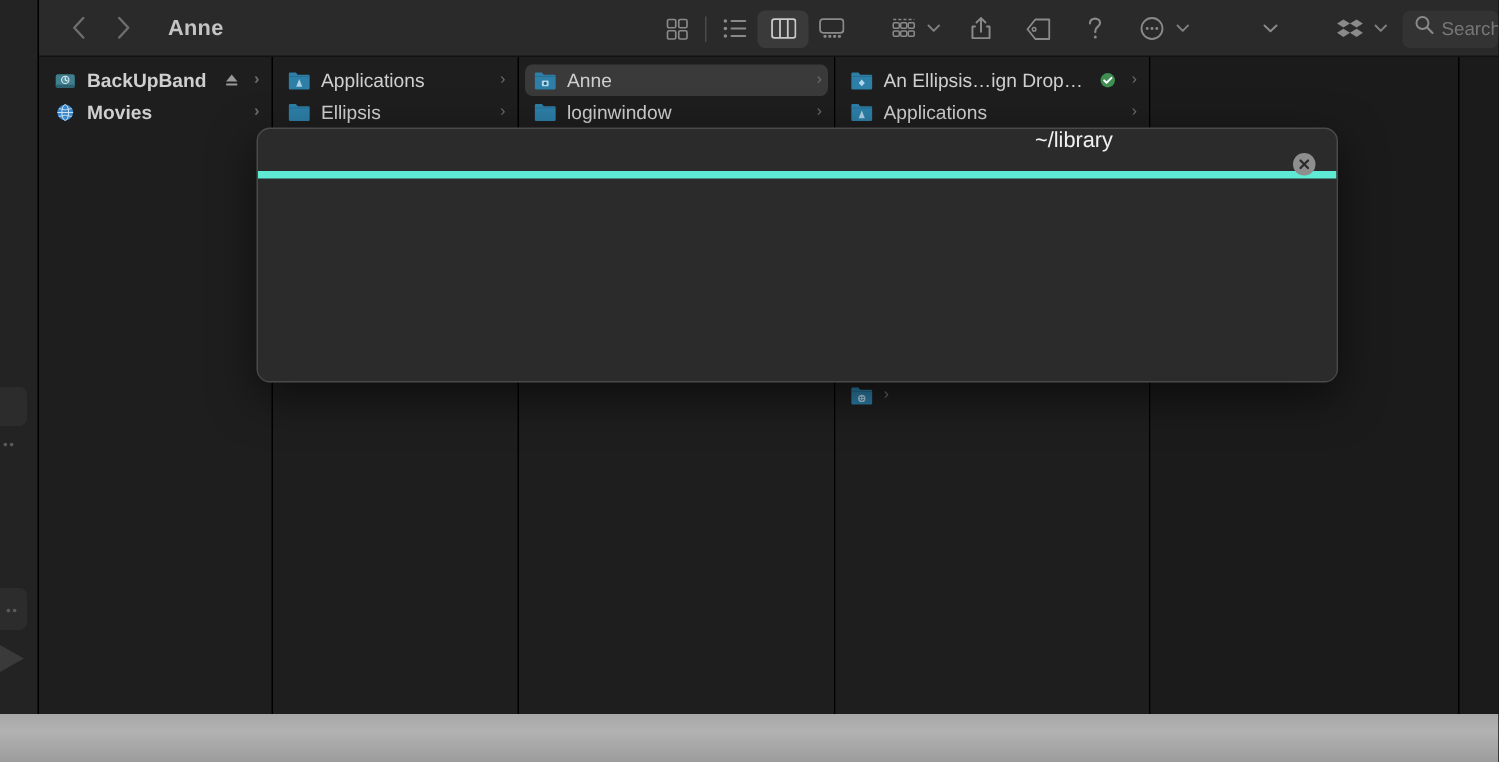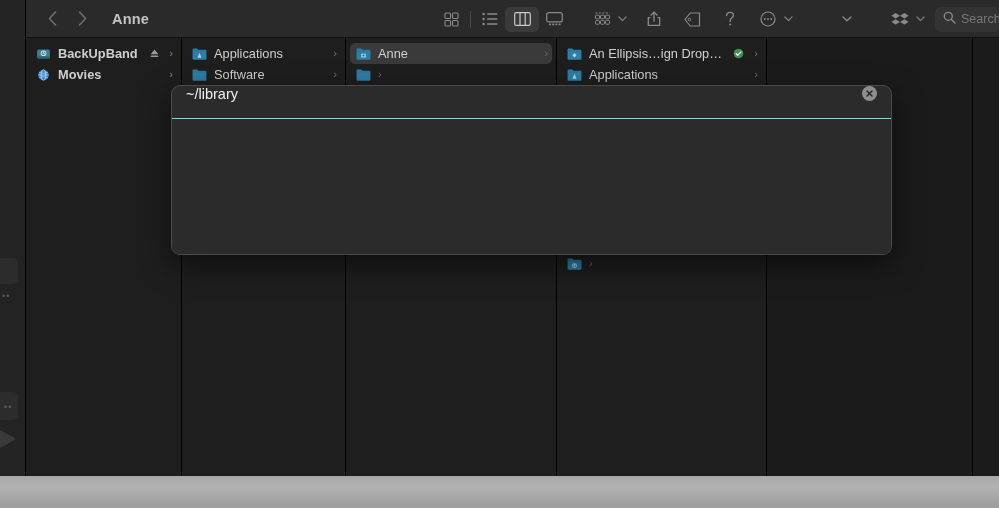--- a/index.html
+++ b/index.html
@@ -196,24 +196,25 @@
     background: #2b2b2b;
     border: 1px solid #4a4a4a;
     border-radius: 9px;
     box-shadow: 0 10px 30px rgba(0,0,0,.55);
     overflow: hidden;
     z-index: 40;
   }
   #goto-input-row {
     position: relative;
     height: 33px;
-    border-bottom: 1px solid #5eead4;
+    border-bottom: 5px solid #5eead4;
     display: flex;
-    align-items: flex-start;
+    align-items: flex-end;
     padding: 0 14px;
+    flex-direction: column;
   }
   #goto-input {
     flex: 1;
     color: #f0f0f0;
     font-size: 14.5px;
     background: transparent;
     border: 0;
     outline: none;
     font-family: "Liberation Sans", sans-serif;
   }
@@ -451,21 +452,21 @@
             <span class="row-label">Applications</span>
             <span class="row-arrow">›</span>
           </div>
           <div class="row">
             <span style="flex: 0 0 auto;">
               <svg class="ic" viewBox="0 0 16 14">
                 <path d="M0.6 3.2 L0.6 1.9 Q0.6 1 1.5 1 L5.6 1 L6.9 2.5 L14.5 2.5 Q15.4 2.5 15.4 3.4 L15.4 12.1 Q15.4 13 14.5 13 L1.5 13 Q0.6 13 0.6 12.1 Z" fill="#2d7fa8"></path>
                 <path d="M0.6 3.4 L15.4 3.4 L15.4 4.1 L0.6 4.1 Z" fill="#1f5f80" opacity=".5"></path>
               </svg>
             </span>
-            <span class="row-label">Software</span>
+            <span class="row-label">Ellipsis</span>
             <span class="row-arrow">›</span>
           </div>
         </div>
         <div class="col" style="width: 211px;">
           <div class="row selected">
             <span style="flex: 0 0 auto;">
               <svg class="ic" viewBox="0 0 16 14">
                 <path d="M0.6 3.2 L0.6 1.9 Q0.6 1 1.5 1 L5.6 1 L6.9 2.5 L14.5 2.5 Q15.4 2.5 15.4 3.4 L15.4 12.1 Q15.4 13 14.5 13 L1.5 13 Q0.6 13 0.6 12.1 Z" fill="#2d7fa8"></path>
                 <path d="M0.6 3.4 L15.4 3.4 L15.4 4.1 L0.6 4.1 Z" fill="#1f5f80" opacity=".5"></path>
                 <rect x="5.6" y="6.6" width="4.8" height="4.2" rx=".7" fill="#bfe0ef" opacity=".9"></rect>
@@ -475,20 +476,21 @@
             <span class="row-label">Anne</span>
             <span class="row-arrow">›</span>
           </div>
           <div class="row">
             <span style="flex: 0 0 auto;">
               <svg class="ic" viewBox="0 0 16 14">
                 <path d="M0.6 3.2 L0.6 1.9 Q0.6 1 1.5 1 L5.6 1 L6.9 2.5 L14.5 2.5 Q15.4 2.5 15.4 3.4 L15.4 12.1 Q15.4 13 14.5 13 L1.5 13 Q0.6 13 0.6 12.1 Z" fill="#2d7fa8"></path>
                 <path d="M0.6 3.4 L15.4 3.4 L15.4 4.1 L0.6 4.1 Z" fill="#1f5f80" opacity=".5"></path>
               </svg>
             </span>
+            <span class="row-label">loginwindow</span>
             <span class="row-arrow">›</span>
           </div>
         </div>
         <div class="col" style="width: 210px;">
           <div class="row">
             <span style="flex: 0 0 auto;">
               <svg class="ic" viewBox="0 0 16 14">
                 <path d="M0.6 3.2 L0.6 1.9 Q0.6 1 1.5 1 L5.6 1 L6.9 2.5 L14.5 2.5 Q15.4 2.5 15.4 3.4 L15.4 12.1 Q15.4 13 14.5 13 L1.5 13 Q0.6 13 0.6 12.1 Z" fill="#2d7fa8"></path>
                 <path d="M0.6 3.4 L15.4 3.4 L15.4 4.1 L0.6 4.1 Z" fill="#1f5f80" opacity=".5"></path>
                 <path d="M8 6 L10.2 8.4 L8 10.8 L5.8 8.4 Z" fill="#bfe0ef" opacity=".9"></path>

